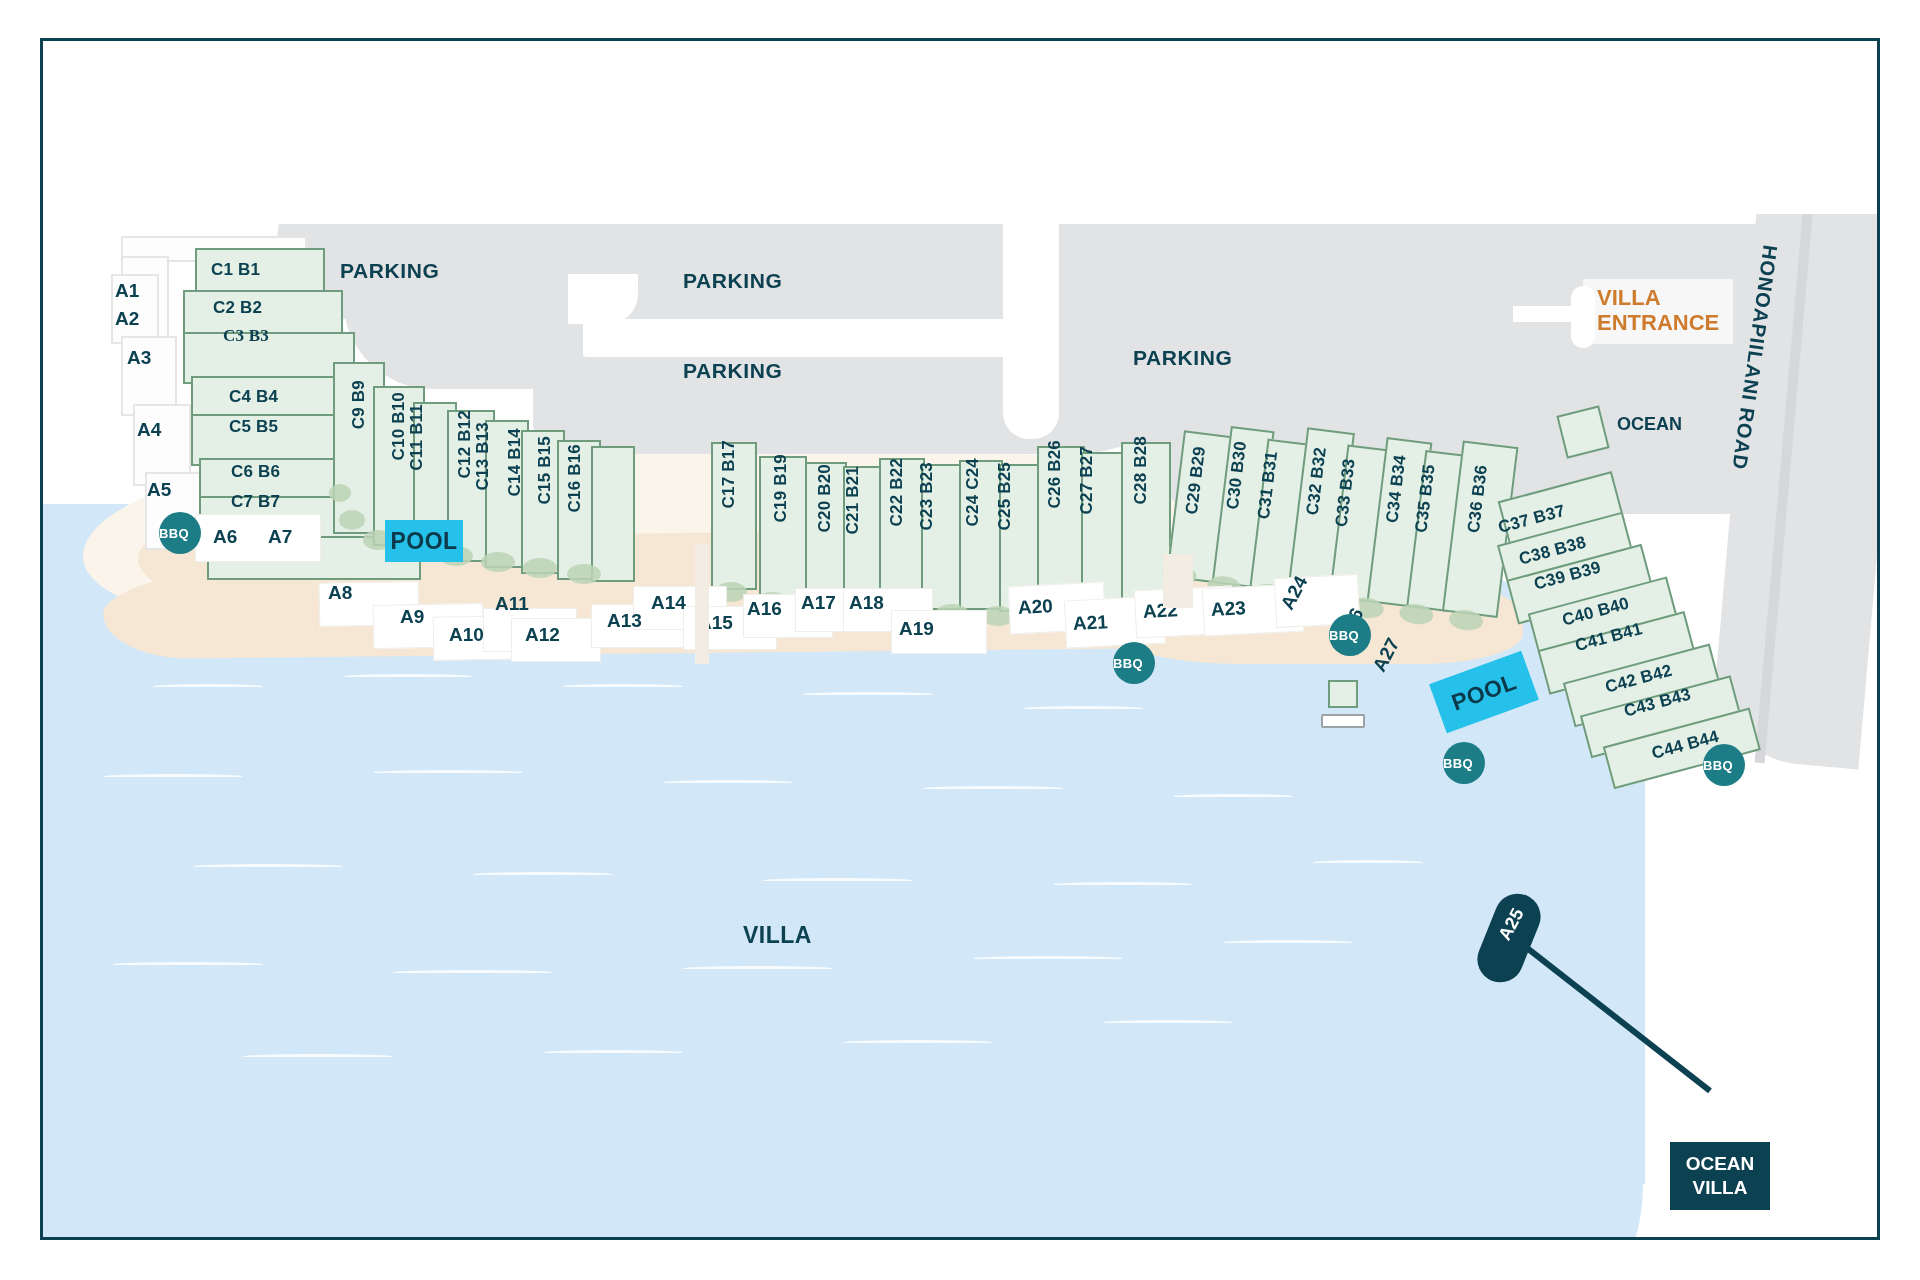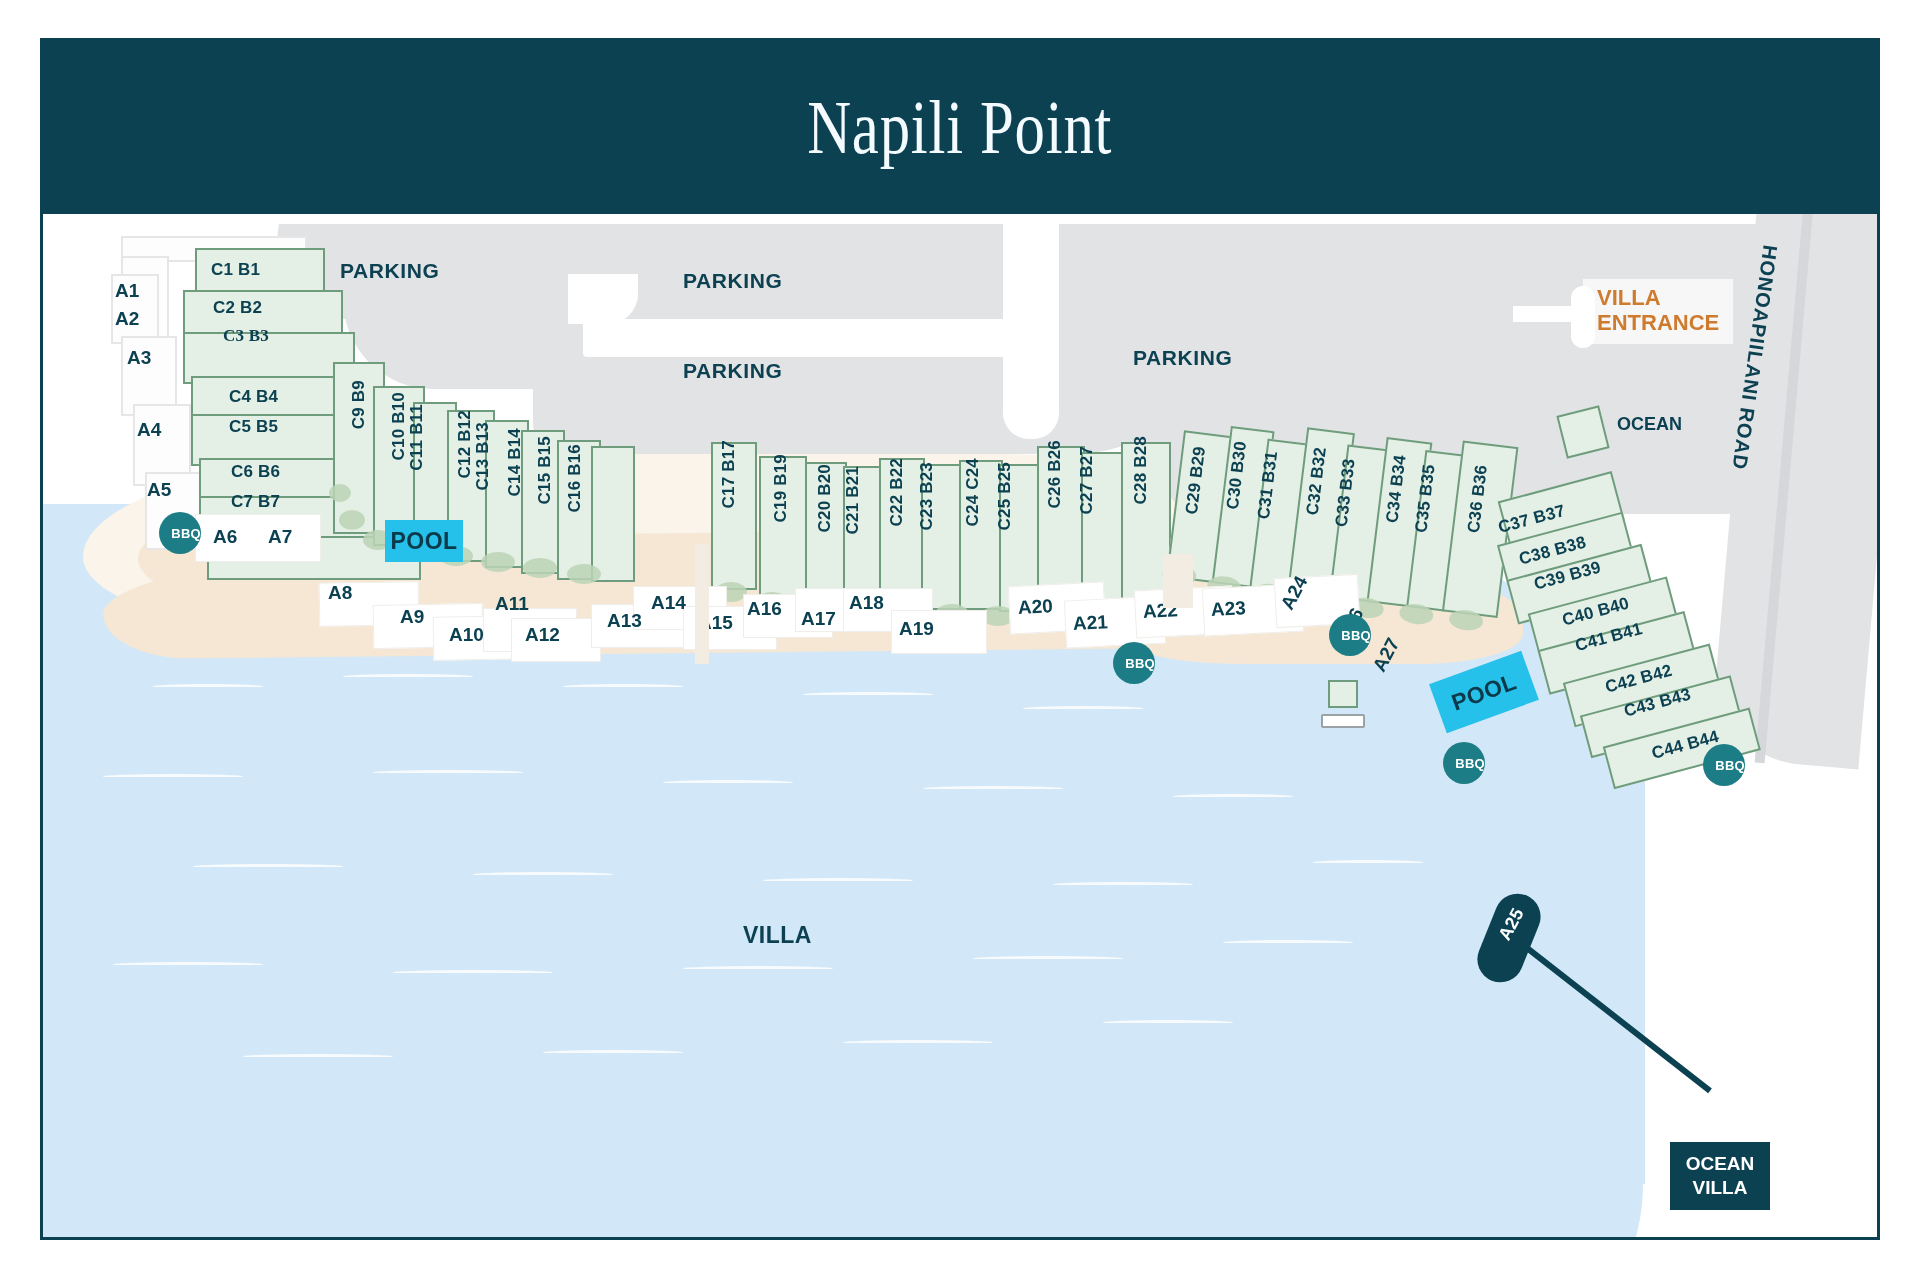--- a/index.html
+++ b/index.html
@@ -188,21 +188,21 @@
   }
 
   
   .bbq {
     position: absolute;
     width: 42px; height: 42px;
     border-radius: 50%;
     background: #1d7d86;
     color: #ffffff;
     font-size: 13px; font-weight: bold;
-    display: flex; align-items: center; justify-content: flex-end;
+    display: flex; align-items: center; justify-content: flex-start;
     letter-spacing: .3px;
   }
 
   
   .pool {
     position: absolute;
     background: #25c1ea;
     display: flex; align-items: center; justify-content: center;
     color: #0c3a4a; font-weight: bold; font-size: 23px; letter-spacing: .5px;
   }
@@ -266,23 +266,20 @@
   
   .walk { position:absolute; background:#f2ece2; }
   .bench { position:absolute; background:#ffffff; border: 2px solid #9aa2a6; }
 </style>
 </head>
 <body>
 
 <div id="page">
   <div id="frame">
 
-    <div id="header">
-      <div id="header-title">Napili Point</div>
-    </div>
 
     <div id="map">
 
       <div id="ocean-shape" class="abs"></div>
       <div class="wave abs" style="left:110px;  top:470px; width:110px;"></div>
       <div class="wave abs" style="left:300px;  top:460px; width:130px;"></div>
       <div class="wave abs" style="left:520px;  top:470px; width:120px;"></div>
       <div class="wave abs" style="left:760px;  top:478px; width:130px;"></div>
       <div class="wave abs" style="left:980px;  top:492px; width:120px;"></div>
       <div class="wave abs" style="left:60px;   top:560px; width:140px;"></div>
@@ -494,21 +491,21 @@
       <div class="alabel" style="left:225px; top:312px;">A7</div>
       <div class="alabel" style="left:285px; top:368px;">A8</div>
       <div class="alabel" style="left:357px; top:392px;">A9</div>
       <div class="alabel" style="left:406px; top:410px;">A10</div>
       <div class="alabel" style="left:452px; top:379px;">A11</div>
       <div class="alabel" style="left:482px; top:410px;">A12</div>
       <div class="alabel" style="left:564px; top:396px;">A13</div>
       <div class="alabel" style="left:608px; top:378px;">A14</div>
       <div class="alabel" style="left:655px; top:398px;">A15</div>
       <div class="alabel" style="left:704px; top:384px;">A16</div>
-      <div class="alabel" style="left:758px; top:394px;">A17</div>
+      <div class="alabel" style="left:758px; top:378px;">A17</div>
       <div class="alabel" style="left:806px; top:378px;">A18</div>
       <div class="alabel" style="left:856px; top:404px;">A19</div>
       <div class="alabel" style="left:975px; top:382px; transform:rotate(-3deg);">A20</div>
       <div class="alabel" style="left:1030px; top:398px; transform:rotate(-3deg);">A21</div>
       <div class="alabel" style="left:1100px; top:386px; transform:rotate(-3deg);">A22</div>
       <div class="alabel" style="left:1168px; top:384px; transform:rotate(-3deg);">A23</div>
       <div class="alabel" style="left:1234px; top:368px; transform:rotate(-62deg);">A24</div>
       <div class="alabel" style="left:1290px; top:400px; transform:rotate(-62deg);">A26</div>
       <div class="alabel" style="left:1326px; top:430px; transform:rotate(-62deg);">A27</div>
 

